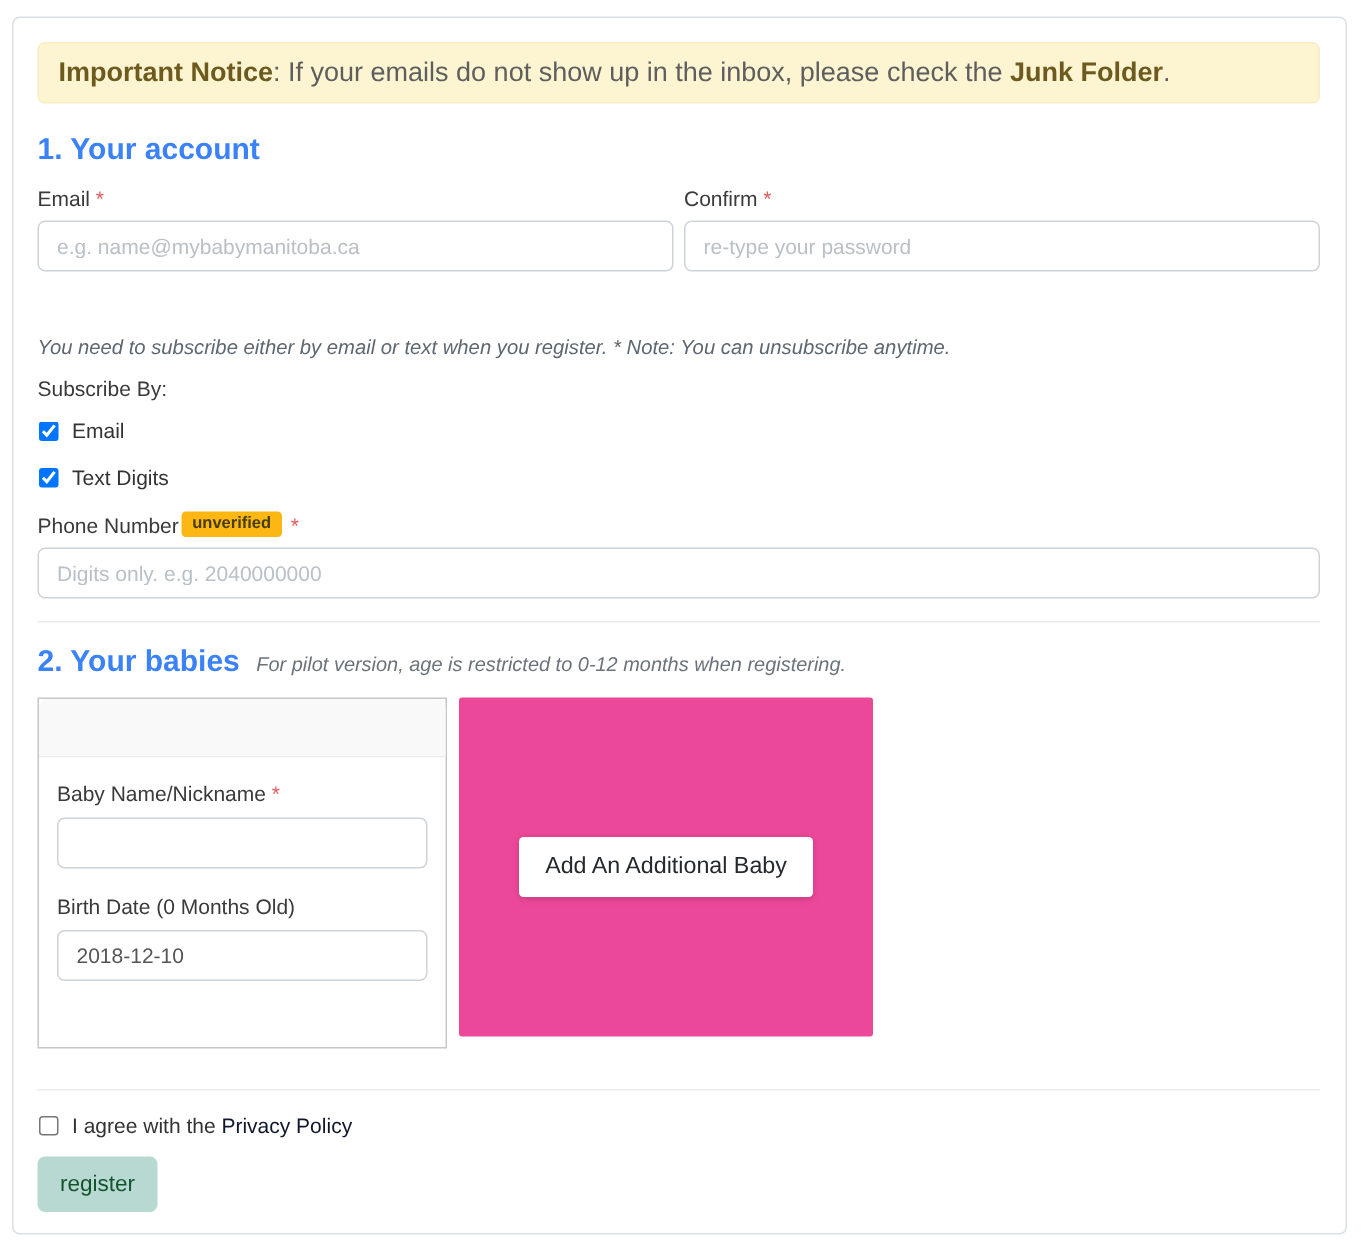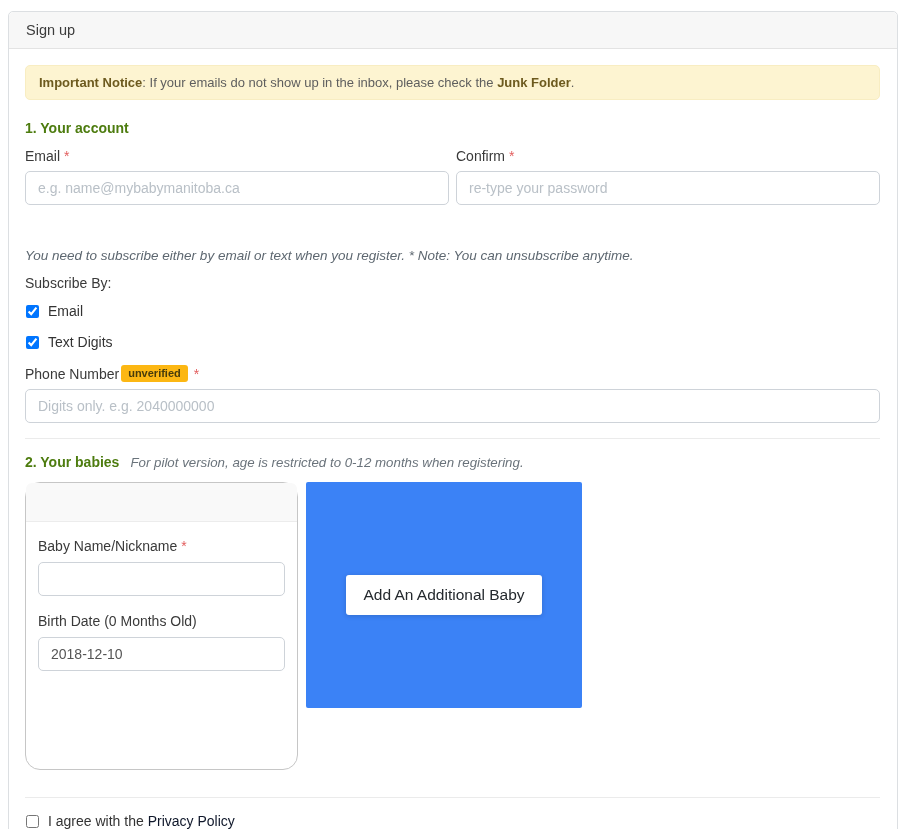--- a/index.html
+++ b/index.html
@@ -23,27 +23,27 @@
     padding: 10px 17px;
     font-size: 14.5px; color: #3c3c3c;
   }
   .card-body { padding: 16px 17px 14px 16px; }
 
   .alert {
     background: #fdf4d1;
     border: 1px solid #f8edc2;
     border-radius: 5px;
     padding: 9px 13px;
-    font-size: 13px; color: #5e5e5e;
+    font-size: 18px; color: #5e5e5e;
     margin-bottom: 20px;
   }
   .alert b { color: #6d5a1e; }
 
   .section-heading {
-    font-size: 14px; font-weight: bold; color: #4d7c0f;
+    font-size: 20px; font-weight: bold; color: #3b82f6;
     margin: 0 0 12px 0;
   }
   .heading-row { display: flex; align-items: baseline; gap: 11px; margin-bottom: 12px; }
   .heading-row .section-heading { margin: 0; }
   .heading-note { font-style: italic; font-size: 13.3px; color: #6a737b; }
 
   .fields-row { display: flex; gap: 7px; margin-bottom: 43px; }
   .field { flex: 1; }
   .field-label { display: block; font-size: 14px; color: #3a3a3a; margin-bottom: 7px; }
   .req { color: #e25d5d; }
@@ -69,37 +69,37 @@
     margin-left: 2px; margin-right: 6px;
     line-height: 1;
   }
   .full-width { width: 100%; }
 
   hr.divider { border: none; border-top: 1px solid #ebebeb; margin: 15px 0; }
   hr.divider-babies { border: none; border-top: 1px solid #ebebeb; margin: 27px 0 15px 0; }
 
   .babies-row { display: flex; gap: 8px; }
   .baby-card {
-    width: 273px; height: 288px;
-    border: 1px solid #c6c6c6; border-radius: 15px;
+    width: 273px; height: 234px;
+    border: 1px solid #c6c6c6; border-radius: 0;
     background: #fff;
   }
   .baby-card-header {
     height: 39px; background: #f9f9f9;
     border-bottom: 1px solid #ececec;
     border-radius: 6px 6px 0 0;
   }
   .baby-card-body { padding: 16px 12px; }
   .baby-card-body .field-label { margin-bottom: 8px; }
   .baby-card-body .text-input { margin-bottom: 17px; }
   .baby-card-body .text-input:last-child { margin-bottom: 0; }
 
   .baby-panel {
     width: 276px; height: 226px;
-    background: #3b82f6; border-radius: 2px;
+    background: #ec4899; border-radius: 2px;
     display: flex; align-items: center; justify-content: center;
   }
   .add-baby-btn {
     background: #ffffff; border: none; border-radius: 3px;
     box-shadow: 0 1px 5px rgba(0,0,0,0.16);
     padding: 11px 17px;
     font-size: 15.5px; color: #24292e;
     font-family: inherit; cursor: pointer;
   }
 
@@ -113,23 +113,20 @@
     border: none; border-radius: 5px;
     padding: 10px 15px; min-width: 80px;
     font-size: 15px; font-family: inherit;
     cursor: pointer;
   }
 </style>
 </head>
 <body>
 
 <div class="card">
-  <div class="card-header">
-    <span>Sign up</span>
-  </div>
   <div class="card-body">
 
     <div class="alert">
       <b>Important Notice</b><span>: If your emails do not show up in the inbox, please check the </span><b>Junk Folder</b><span>.</span>
     </div>
 
     <div class="section-heading">1. Your account</div>
 
     <div class="fields-row">
       <div class="field">

